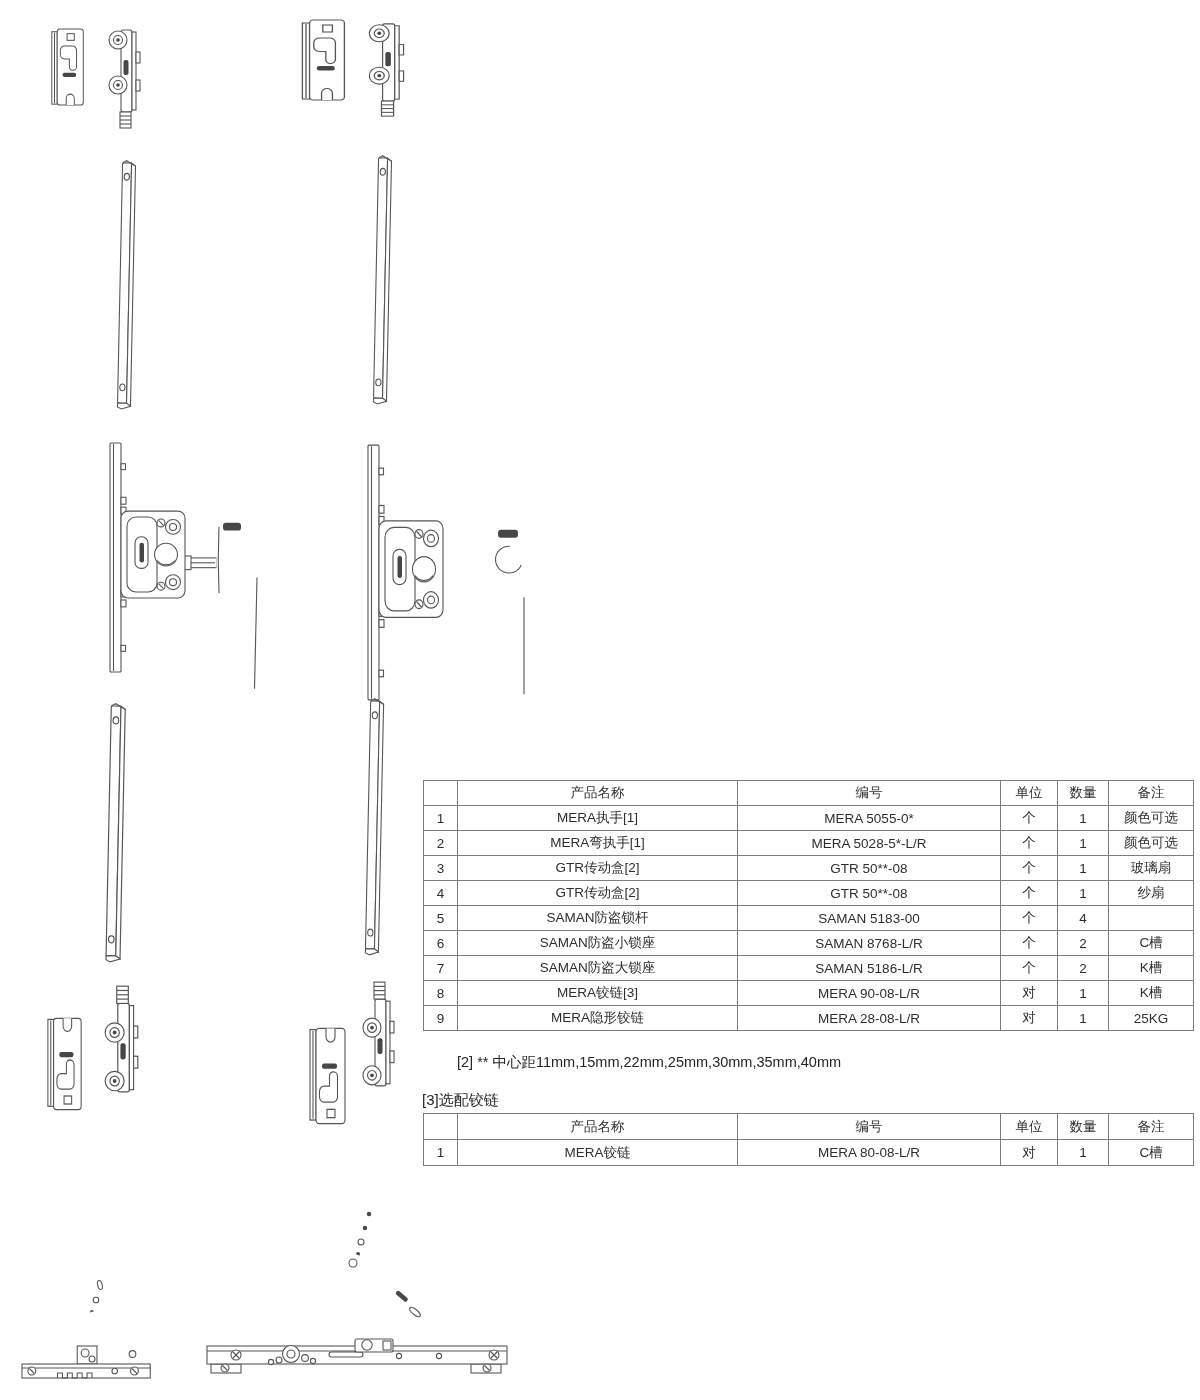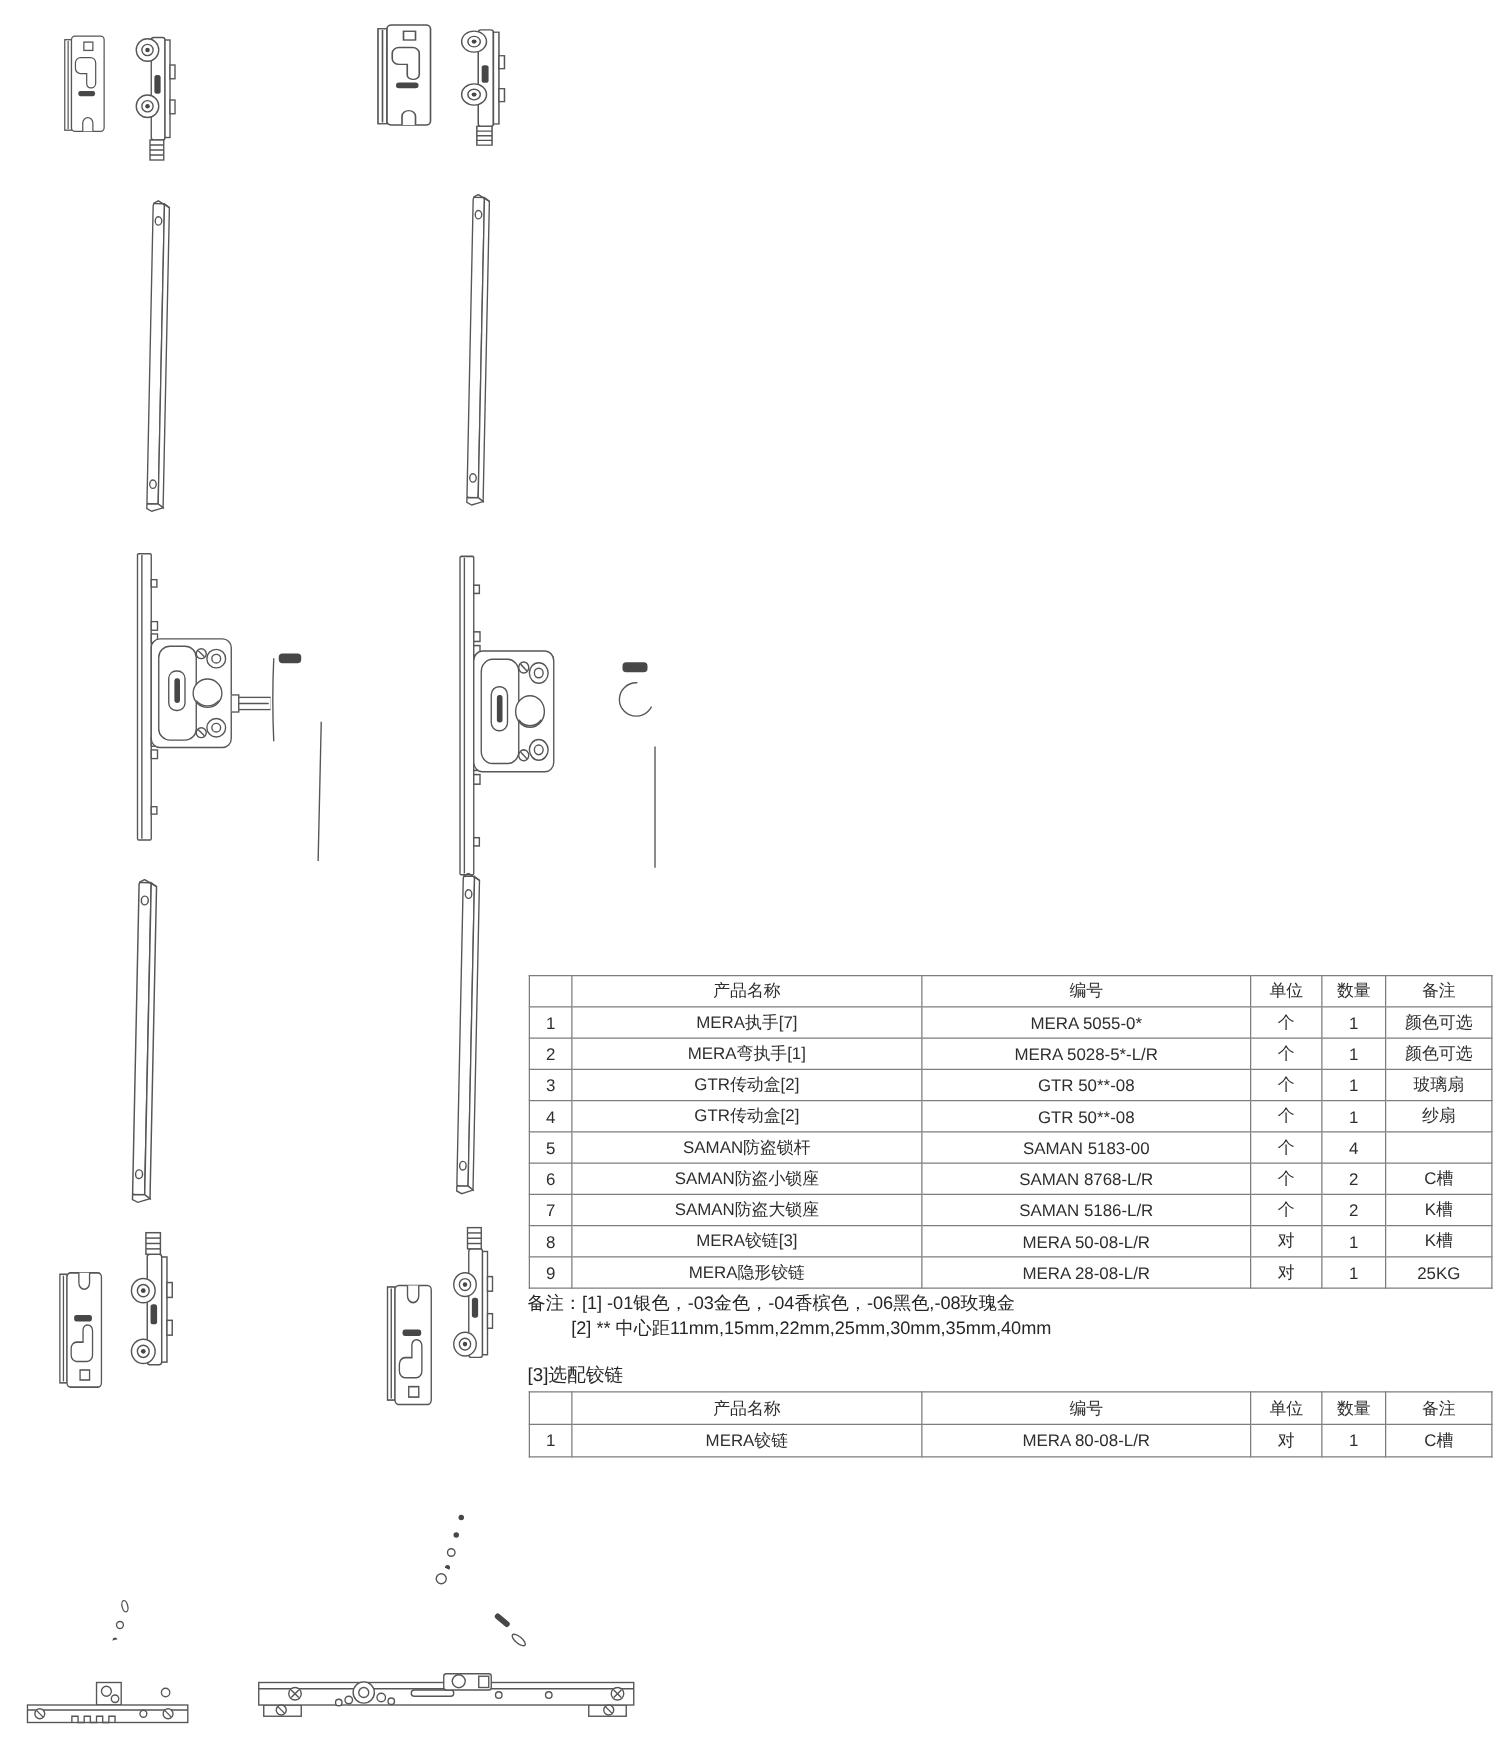--- a/index.html
+++ b/index.html
@@ -309,21 +309,21 @@
         <tr>
       <td class="hdr"></td>
       <td class="hdr">产品名称</td>
       <td class="hdr">编号</td>
       <td class="hdr">单位</td>
       <td class="hdr">数量</td>
       <td class="hdr">备注</td>
     </tr>
     <tr>
       <td>1</td>
-      <td>MERA执手[7]</td>
+      <td>MERA执手[1]</td>
       <td>MERA 5055-0*</td>
       <td>个</td>
       <td>1</td>
       <td class="note-cell">颜色可选</td>
     </tr>
     <tr>
       <td>2</td>
       <td>MERA弯执手[1]</td>
       <td>MERA 5028-5*-L/R</td>
       <td>个</td>
@@ -366,37 +366,36 @@
       <td>7</td>
       <td>SAMAN防盗大锁座</td>
       <td>SAMAN 5186-L/R</td>
       <td>个</td>
       <td>2</td>
       <td class="note-cell">K槽</td>
     </tr>
     <tr>
       <td>8</td>
       <td>MERA铰链[3]</td>
-      <td>MERA 50-08-L/R</td>
+      <td>MERA 90-08-L/R</td>
       <td>对</td>
       <td>1</td>
       <td class="note-cell">K槽</td>
     </tr>
     <tr>
       <td>9</td>
       <td>MERA隐形铰链</td>
       <td>MERA 28-08-L/R</td>
       <td>对</td>
       <td>1</td>
       <td class="note-cell">25KG</td>
     </tr>
   </tbody>
     </table>
 
-  <div class="remarks"><span>备注：</span><span>[1] -01银色，-03金色，-04香槟色，-06黑色,-08玫瑰金</span></div>
   <div class="remarks-line2">[2] ** 中心距11mm,15mm,22mm,25mm,30mm,35mm,40mm</div>
 
   <div class="opt-label">[3]选配铰链</div>
 
   <table class="parts opt-tbl" style="left:423px;top:1113px">
     <colgroup>
         <col style="width:34px">
         <col style="width:280px">
         <col style="width:263px">
         <col style="width:57px">

